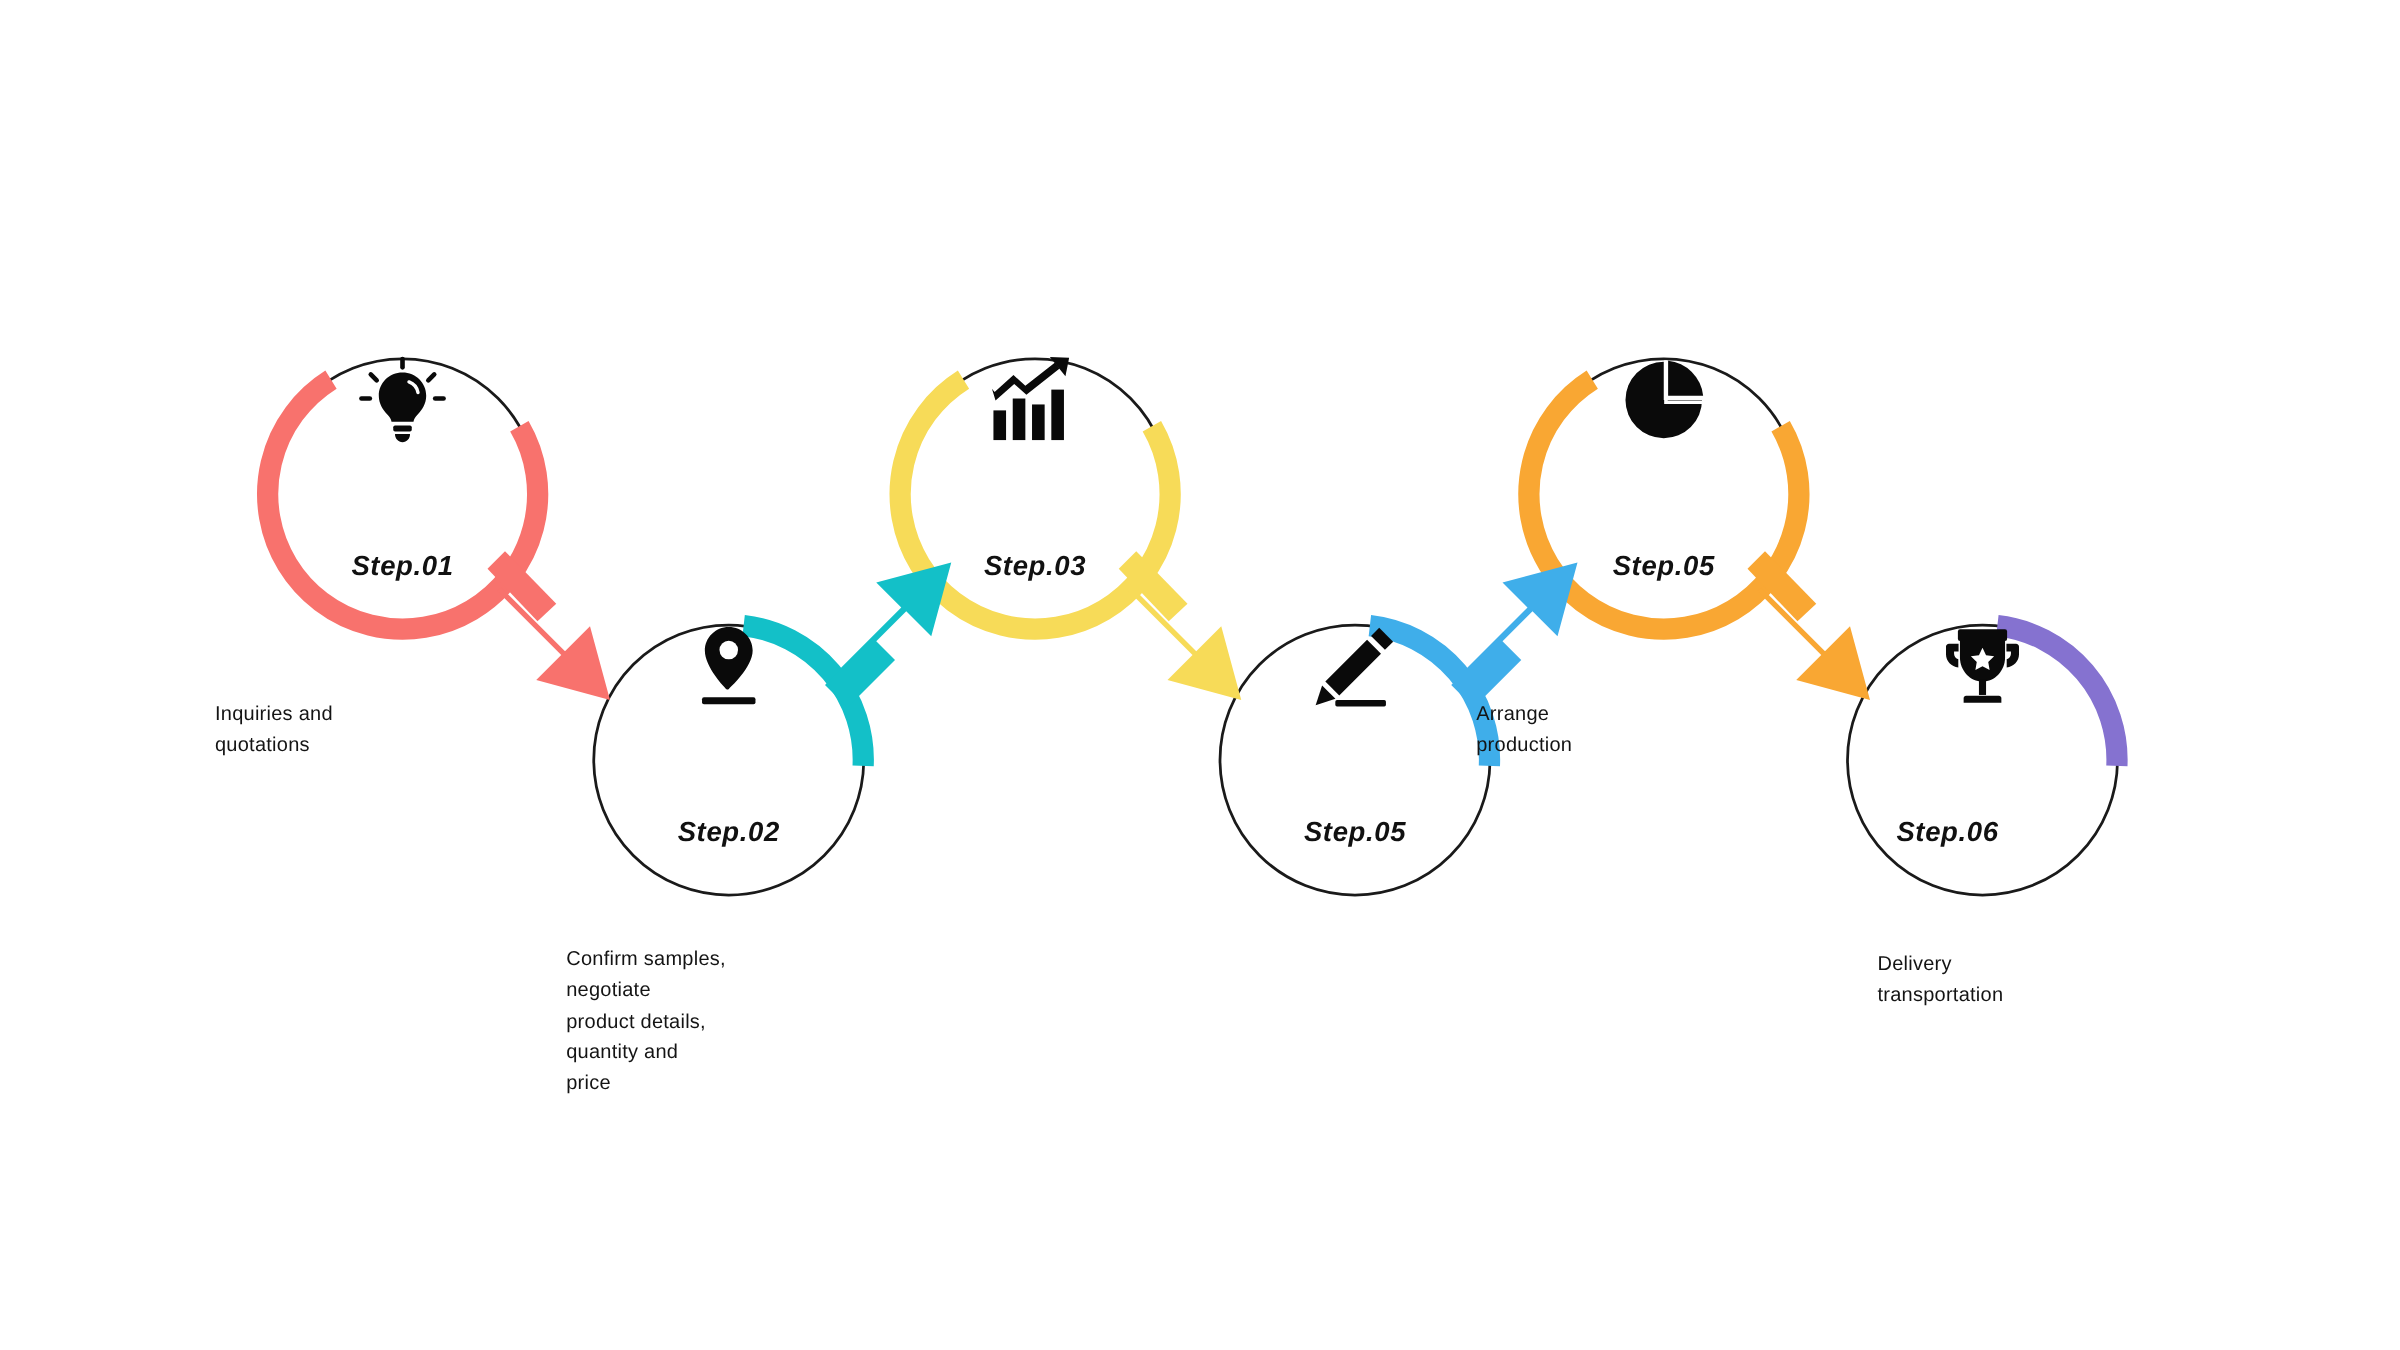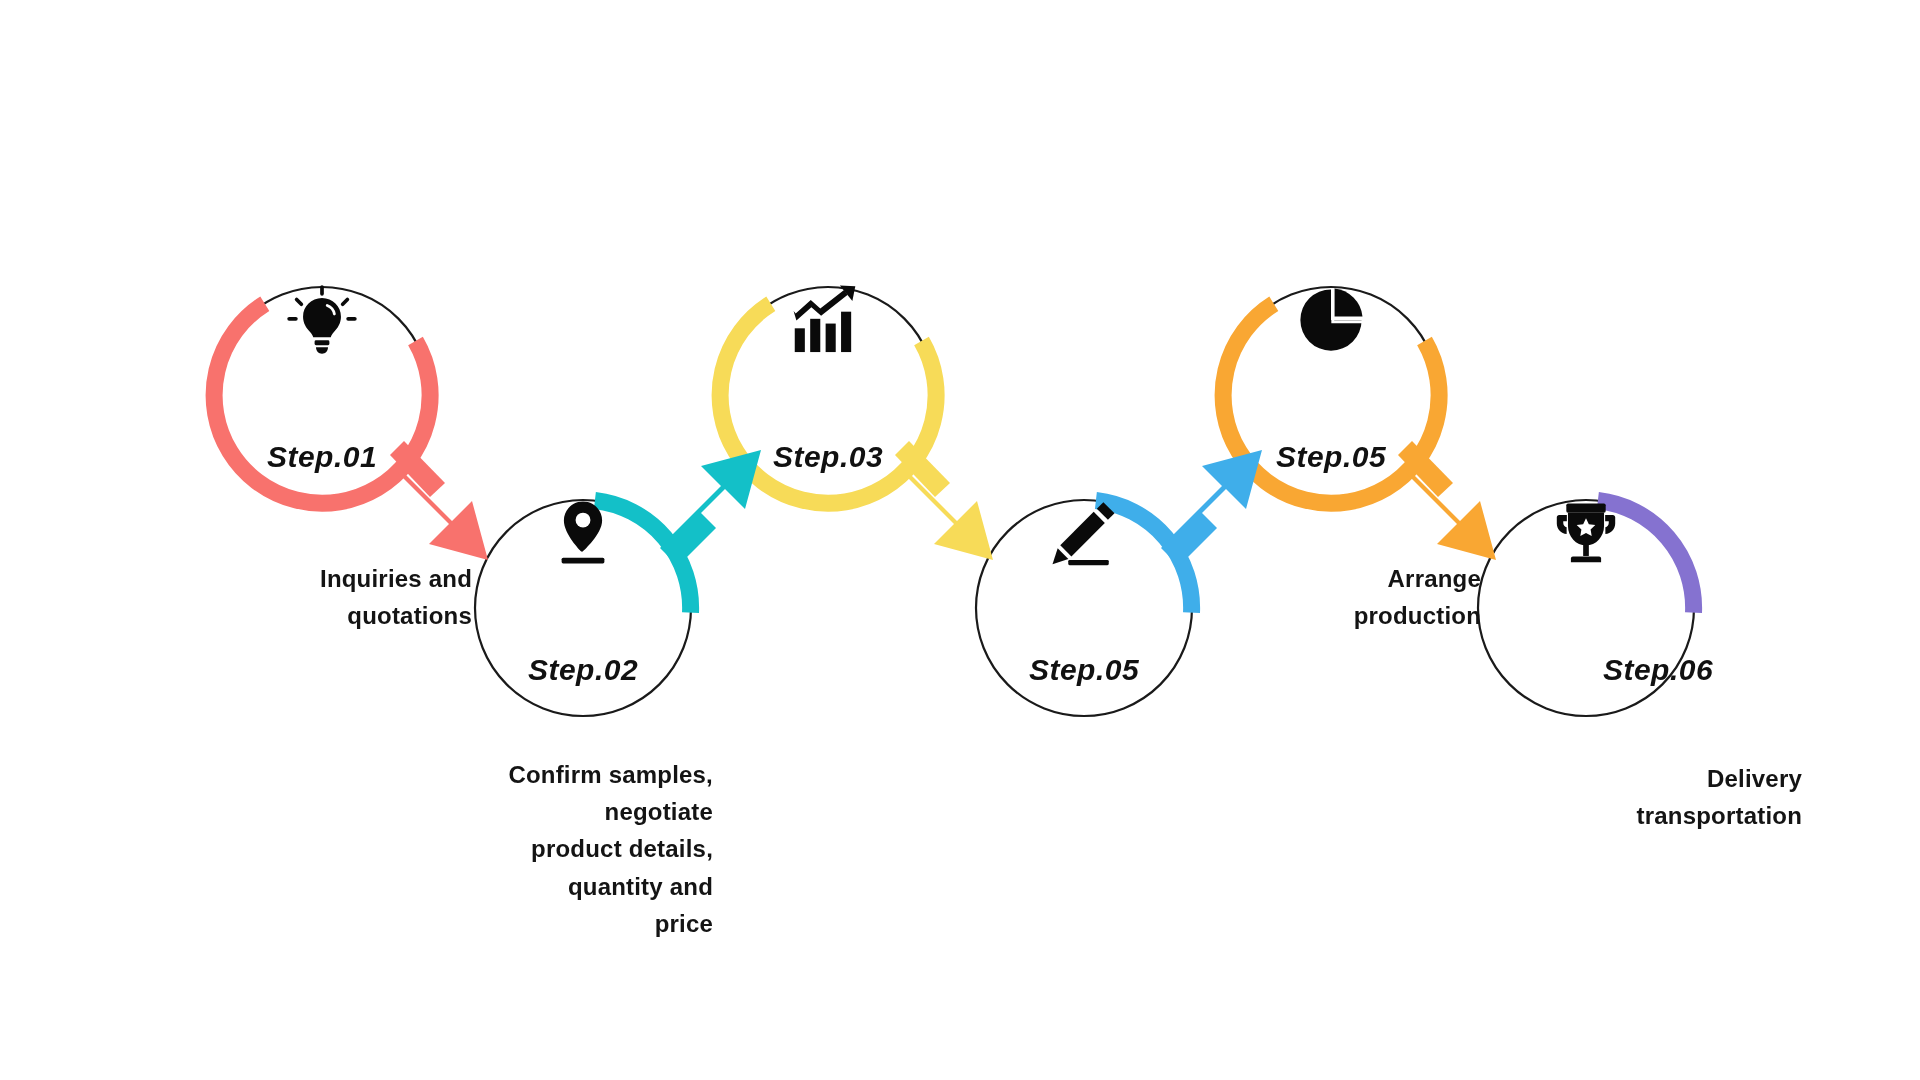--- a/index.html
+++ b/index.html
@@ -10,35 +10,35 @@
     overflow:hidden;
   }
   #stage{position:relative;width:1920px;height:1080px;}
   #flow{position:absolute;left:0;top:0;width:1920px;height:1080px;}
 
   .step-label{
     position:absolute;
     font-family:"Liberation Sans", sans-serif;
     font-style:italic;
     font-weight:bold;
-    font-size:30px;
+    font-size:22px;
     color:#111111;
     text-align:center;
     letter-spacing:0.5px;
     white-space:nowrap;
     transform:translateX(-50%);
   }
   .caption{
     position:absolute;
     font-family:"Liberation Sans", sans-serif;
-    font-weight:bold;
-    font-size:24px;
+    font-weight:normal;
+    font-size:16px;
     line-height:1.55;
     color:#141414;
-    text-align:right;
+    text-align:left;
     transform:translateX(-50%);
     letter-spacing:0.2px;
   }
   .icon-wrap{
     position:absolute;
     transform:translate(-50%,-50%);
     line-height:0;
   }
 </style>
 </head>
@@ -177,20 +177,20 @@
       </g>
       <path d="M32 18.5 l2.6 5.4 5.9.8 -4.3 4.2 1 5.9 -5.2-2.8 -5.2 2.8 1-5.9 -4.3-4.2 5.9-.8 Z" fill="#ffffff"></path>
     </svg>
   </span>
 
   <div class="step-label" style="left:322px;top:440px;">Step.01</div>
   <div class="step-label" style="left:583px;top:653px;">Step.02</div>
   <div class="step-label" style="left:828px;top:440px;font-style:italic;">Step.03</div>
   <div class="step-label" style="left:1084px;top:653px;">Step.05</div>
   <div class="step-label" style="left:1331px;top:440px;">Step.05</div>
-  <div class="step-label" style="left:1658px;top:653px;">Step.06</div>
+  <div class="step-label" style="left:1558px;top:653px;">Step.06</div>
 
   <div class="caption" style="left:322px;top:560px;width:300px;">Inquiries and<br>quotations</div>
   <div class="caption" style="left:583px;top:756px;width:260px;">Confirm samples,<br>negotiate<br>product details,<br>quantity and<br>price</div>
   <div class="caption" style="left:1331px;top:560px;width:300px;">Arrange<br>production</div>
   <div class="caption" style="left:1652px;top:760px;width:300px;">Delivery<br>transportation</div>
 
 </div>
 
 </body></html>

